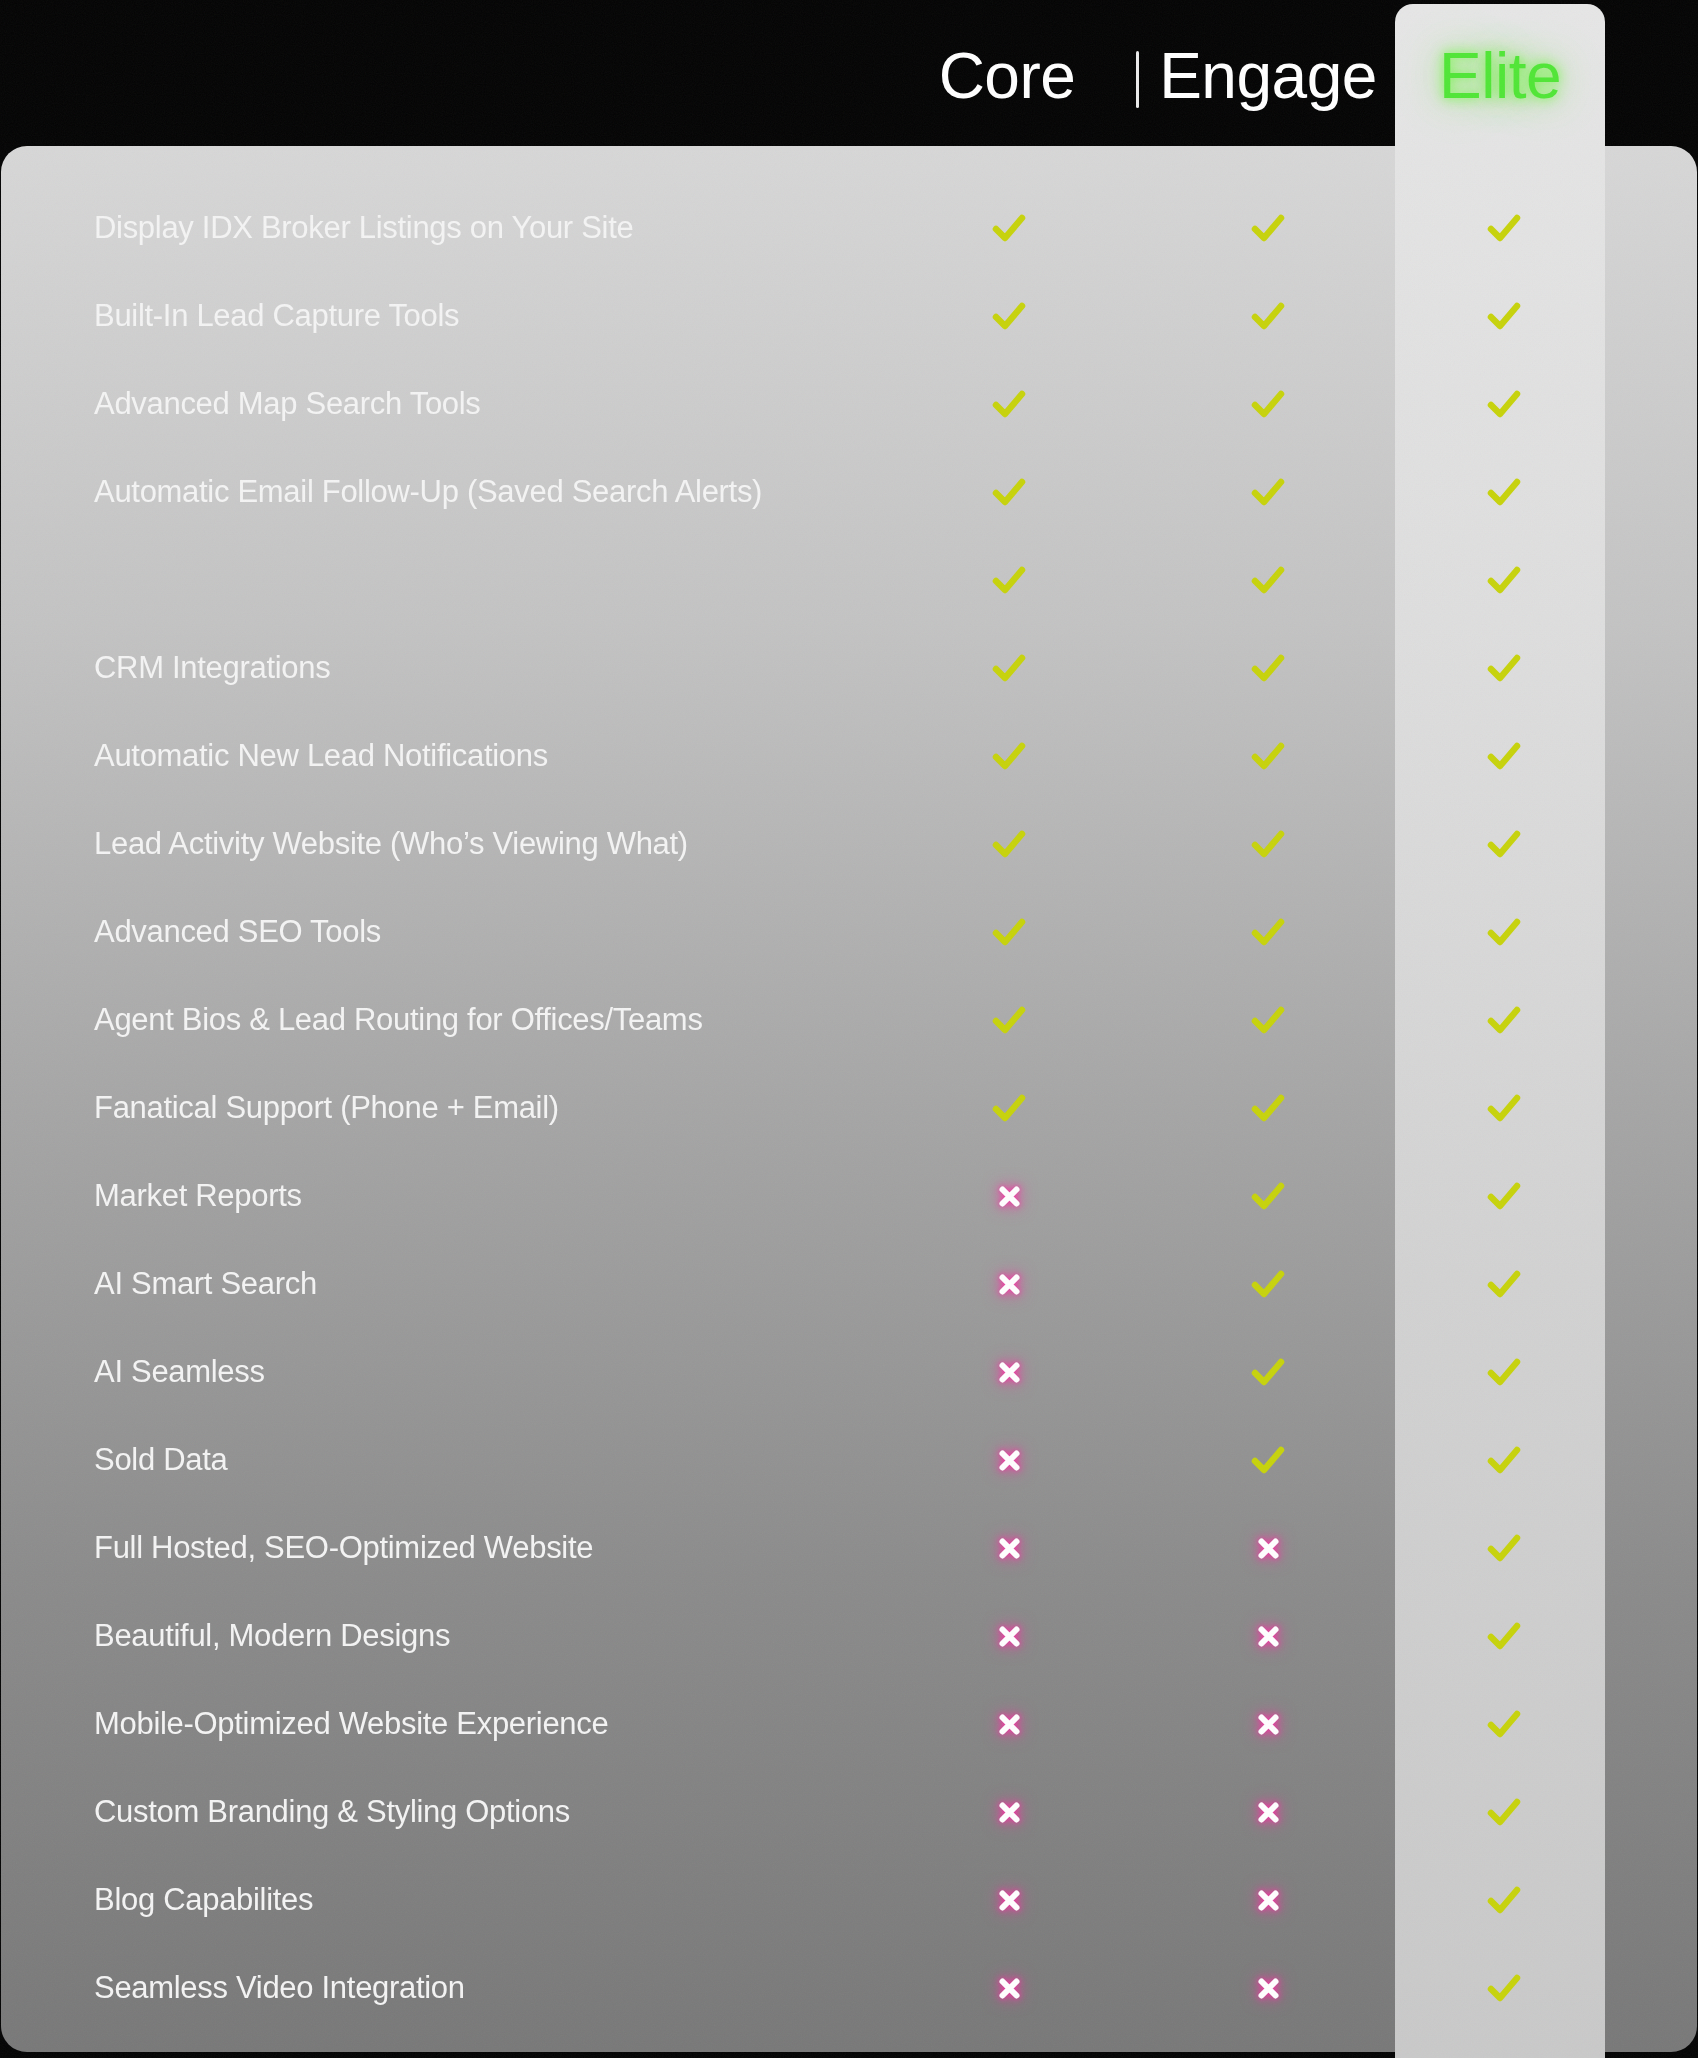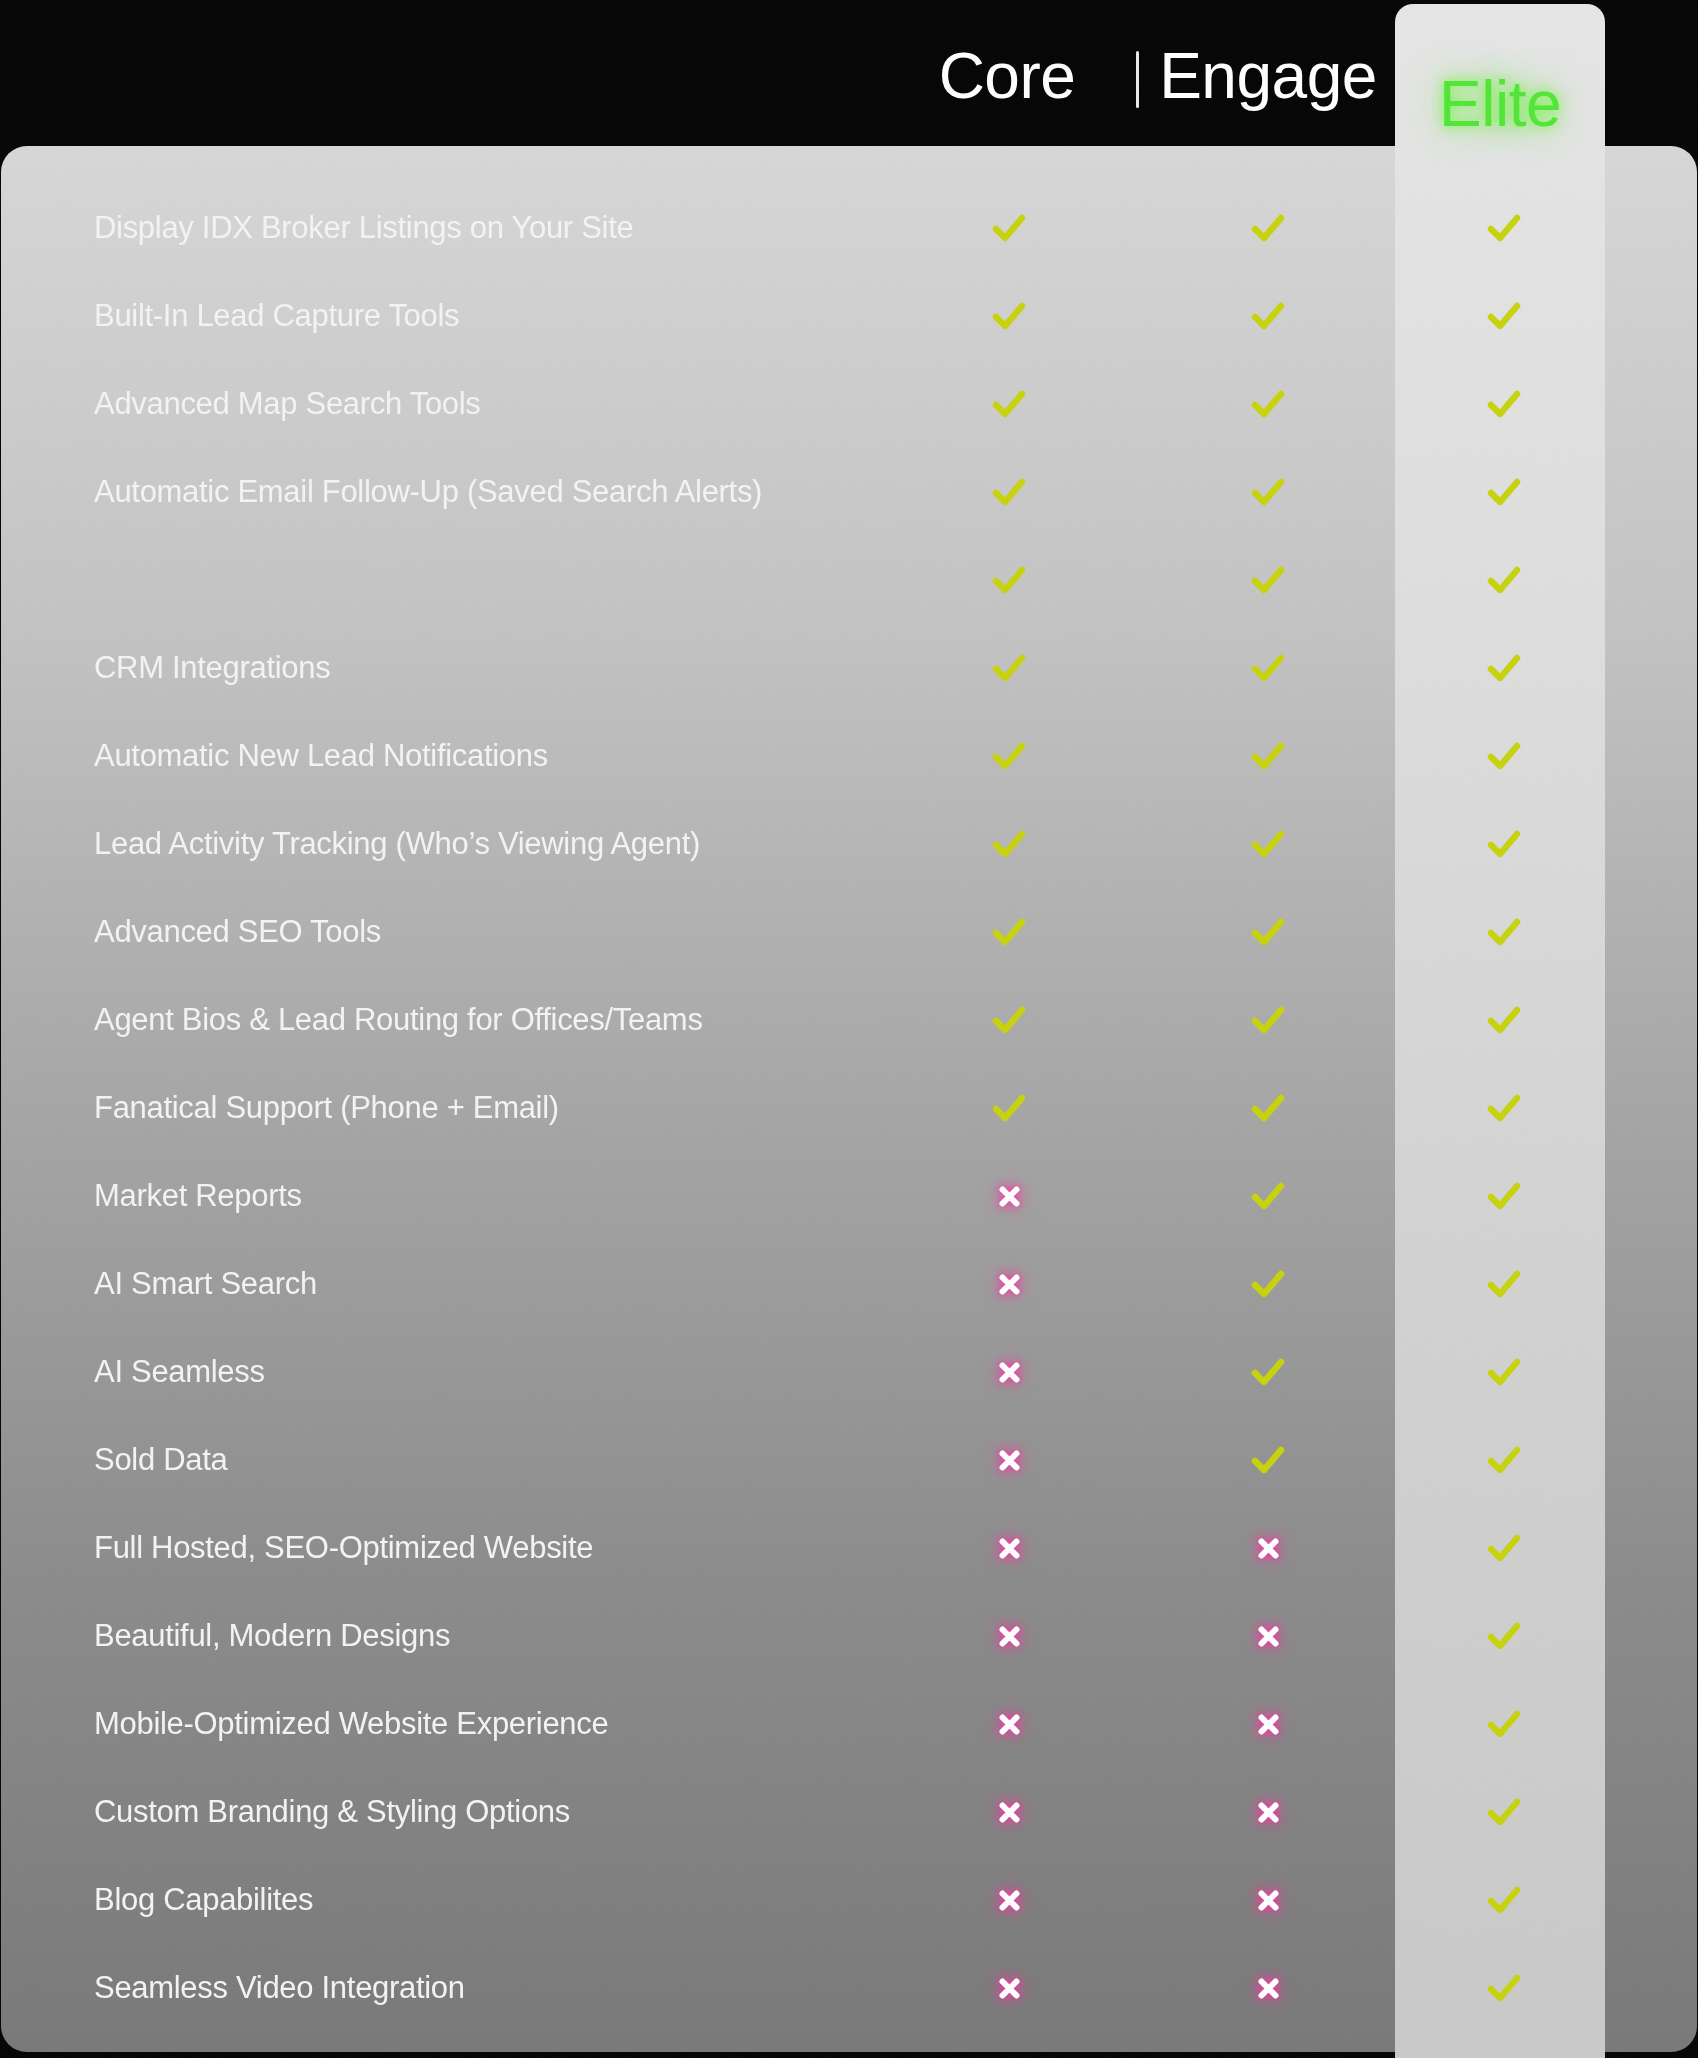--- a/index.html
+++ b/index.html
@@ -30,21 +30,20 @@
     position:absolute;top:50px;height:52px;line-height:52px;
     transform:translateX(-50%);
     font-size:64px;font-weight:500;letter-spacing:-0.5px;color:#ffffff;
     white-space:nowrap;
   }
   .plan.core{left:1007px;}
   .plan.engage{left:1268px;}
   .plan.elite{
     left:1500px;color:#50e636;
     text-shadow:0 0 12px rgba(110,245,60,.95),0 0 28px rgba(110,245,60,.55),0 0 48px rgba(110,245,60,.35);
-    margin-top:28px;
   }
   .divider{
     position:absolute;left:1136px;top:51px;width:3px;height:57px;
     background:rgba(255,255,255,.92);border-radius:2px;
   }
   
   .rows{
     position:absolute;left:1px;top:146px;width:1696px;height:1906px;
     padding-top:38px;box-sizing:border-box;z-index:3;
   }
@@ -203,21 +202,21 @@
     <path d="M6 17 L15 26 L32 6" fill="none" stroke="#c7d30b" stroke-width="6.5" stroke-linecap="round" stroke-linejoin="round"></path>
   </svg>
         </div>
     <div class="mark c3">
           <svg class="icon-check" width="38" height="32" viewBox="0 0 38 32">
     <path d="M6 17 L15 26 L32 6" fill="none" stroke="#c7d30b" stroke-width="6.5" stroke-linecap="round" stroke-linejoin="round"></path>
   </svg>
         </div>
   </div>
       <div class="row">
-    <div class="label">Lead Activity Tracking (Who’s Viewing Agent)</div>
+    <div class="label">Lead Activity Website (Who’s Viewing What)</div>
     <div class="mark c1">
           <svg class="icon-check" width="38" height="32" viewBox="0 0 38 32">
     <path d="M6 17 L15 26 L32 6" fill="none" stroke="#c7d30b" stroke-width="6.5" stroke-linecap="round" stroke-linejoin="round"></path>
   </svg>
         </div>
     <div class="mark c2">
           <svg class="icon-check" width="38" height="32" viewBox="0 0 38 32">
     <path d="M6 17 L15 26 L32 6" fill="none" stroke="#c7d30b" stroke-width="6.5" stroke-linecap="round" stroke-linejoin="round"></path>
   </svg>
         </div>

